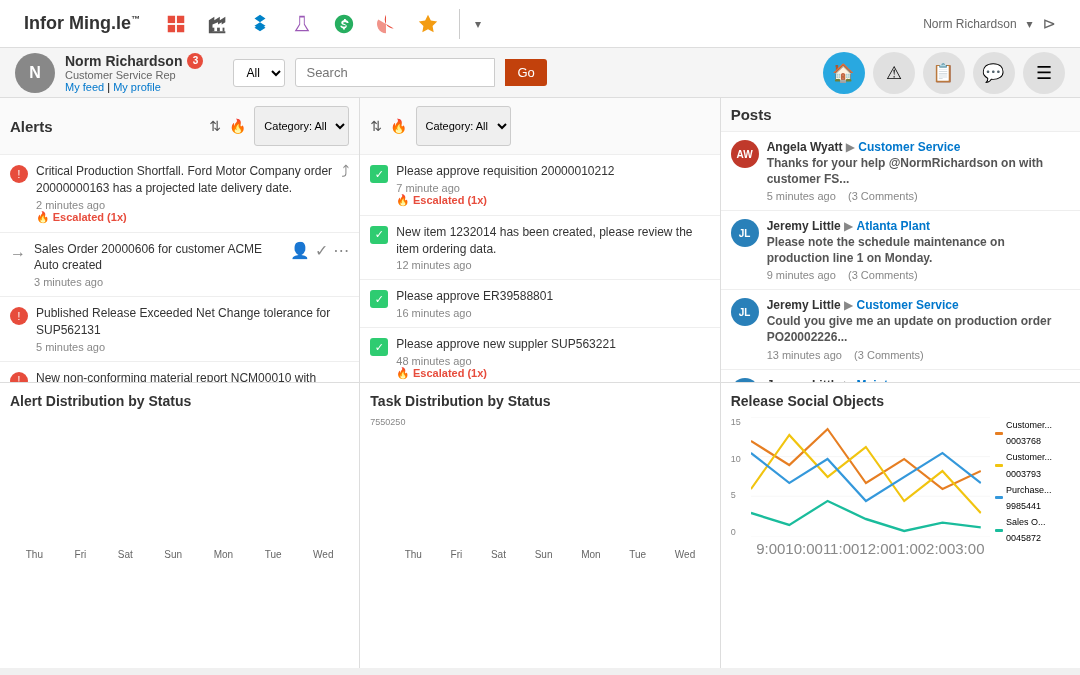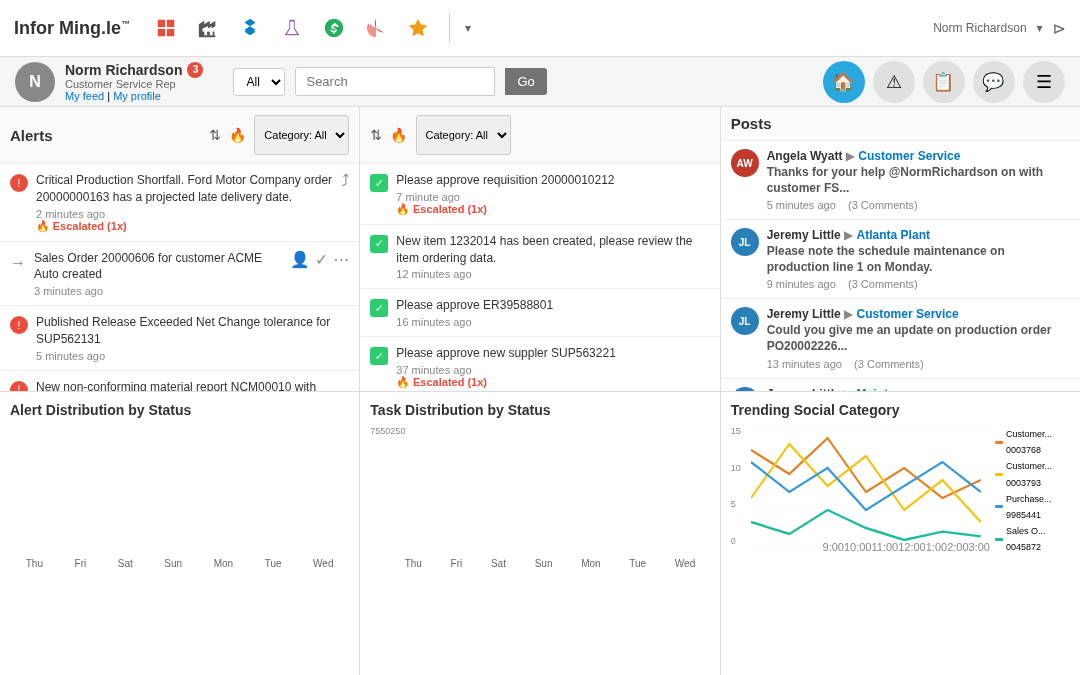--- a/index.html
+++ b/index.html
@@ -1,25 +1,25 @@
 <!DOCTYPE html>
 <html><head>
   <meta charset="utf-8">
   <style>
     * { box-sizing: border-box; margin: 0; padding: 0; }
     body { font-family: Arial, sans-serif; font-size: 13px; background: #f0f0f0; overflow: hidden; width: 1080px; height: 675px; }
 
     
     .top-nav {
-      height: 57px;
+      height: 48px;
       background: #fff;
       display: flex;
       align-items: center;
       border-bottom: 1px solid #ddd;
-      padding: 0 14px;
+      padding: 0 24px;
       position: relative;
     }
     .nav-logo {
       font-size: 18px;
       font-weight: bold;
       color: #333;
       margin-right: 20px;
       white-space: nowrap;
     }
     .nav-logo sup { font-size: 9px; }
@@ -87,21 +87,21 @@
     }
     .search-input {
       padding: 6px 10px;
       border: 1px solid #ccc;
       border-radius: 3px 0 0 3px;
       font-size: 13px;
       width: 200px;
     }
     .search-btn {
       padding: 6px 12px;
-      background: #737373;
+      background: #c2410c;
       color: #fff;
       border: none;
       border-radius: 0 3px 3px 0;
       font-size: 13px;
       cursor: pointer;
     }
     .nav-action-icons {
       margin-left: auto;
       display: flex;
       align-items: center;
@@ -500,21 +500,21 @@
           <div class="item-text">Please approve ER39588801</div>
           <div class="item-time">16 minutes ago</div>
         </div>
       </div>
       <div class="item">
         <div class="item-icon">
           <div class="check-icon">✓</div>
         </div>
         <div class="item-content">
           <div class="item-text">Please approve new suppler SUP563221</div>
-          <div class="item-time">37 minutes ago</div>
+          <div class="item-time">48 minutes ago</div>
           <div class="escalated"><span>🔥</span> Escalated (1x)</div>
         </div>
       </div>
     </div>
 
     <div class="panel-bottom">
       <div class="chart-title">Task Distribution by Status</div>
       <div style="display:flex; height:130px;">
         <div style="display:flex; flex-direction:row; justify-content:space-between; font-size:9px; color:#888; padding-bottom:20px; width:20px;">
           <span>75</span>
@@ -617,21 +617,21 @@
             <span>Jeremy Little</span>
             <span class="post-arrow"> ▶ </span>
             <span class="post-dest">Maintenance</span>
           </div>
 
         </div>
       </div>
     </div>
 
     <div class="panel-bottom">
-      <div class="chart-title">Trending Social Category</div>
+      <div class="chart-title">Release Social Objects</div>
       <div style="position:relative; height:140px;">
 
         <div style="position:absolute; left:0; top:0; bottom:20px; width:18px; display:flex; flex-direction:column; justify-content:space-between; font-size:9px; color:#888;">
           <span>15</span>
           <span>10</span>
           <span>5</span>
           <span>0</span>
         </div>
 
         <svg style="position:absolute; left:20px; top:0; right:80px; bottom:20px; width:calc(100% - 100px); height:120px;" viewBox="0 0 250 100" preserveAspectRatio="none">
@@ -662,21 +662,21 @@
           <div class="legend-item">
             <div class="legend-dot" style="background:#3498db;"></div>
             <span>Purchase...<br>9985441</span>
           </div>
           <div class="legend-item">
             <div class="legend-dot" style="background:#1abc9c;"></div>
             <span>Sales O...<br>0045872</span>
           </div>
         </div>
 
-        <div style="position:absolute; bottom:13px; left:20px; right:80px; display:flex; justify-content:flex-end; font-size:11px; color:#888;">
+        <div style="position:absolute; bottom:0; left:20px; right:80px; display:flex; justify-content:center; font-size:15px; color:#888;">
           <span>9:00</span>
           <span>10:00</span>
           <span>11:00</span>
           <span>12:00</span>
           <span>1:00</span>
           <span>2:00</span>
           <span>3:00</span>
         </div>
       </div>
     </div>

